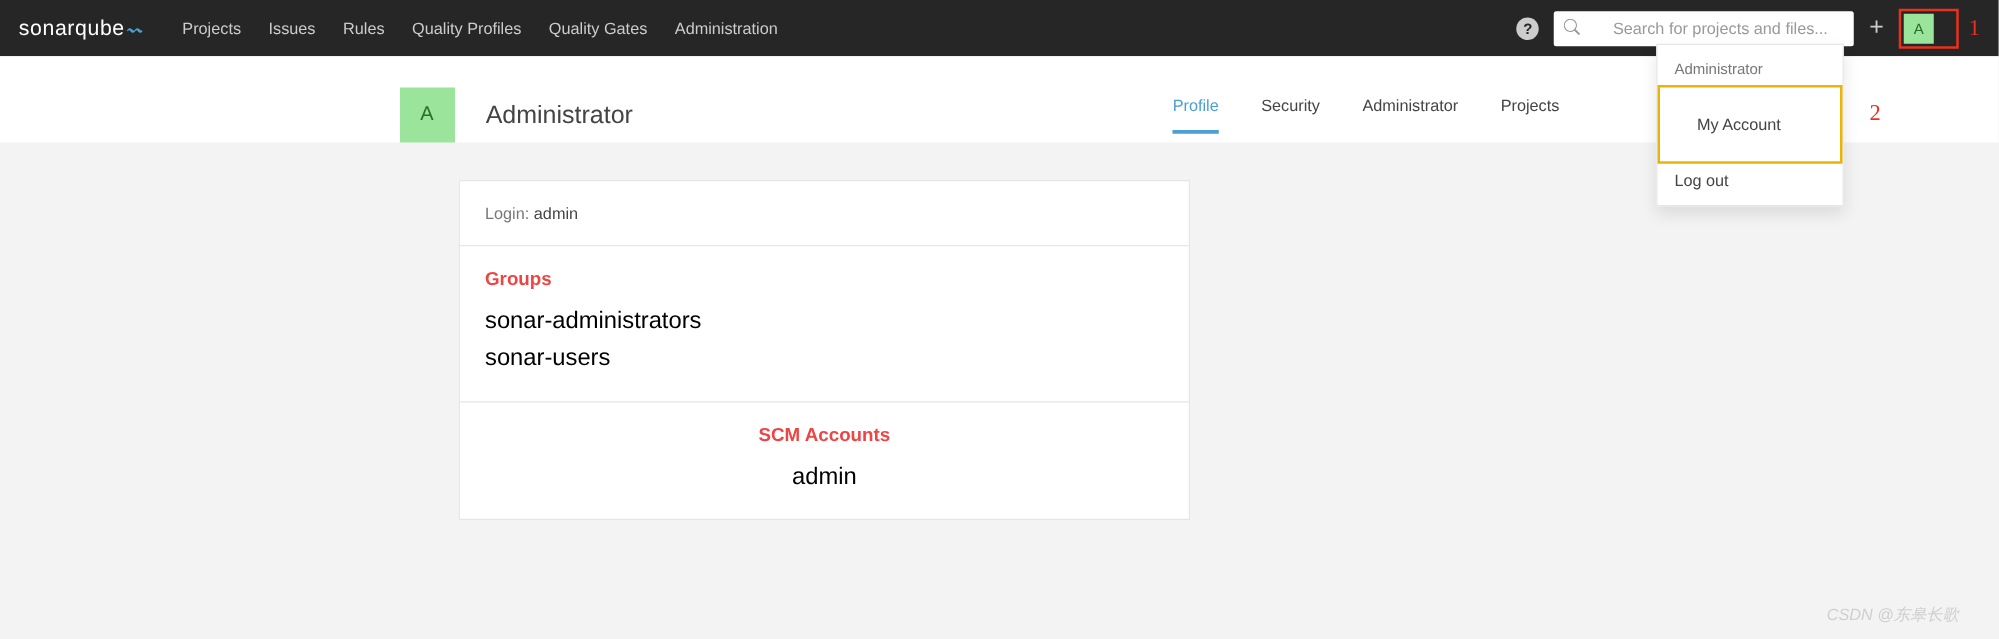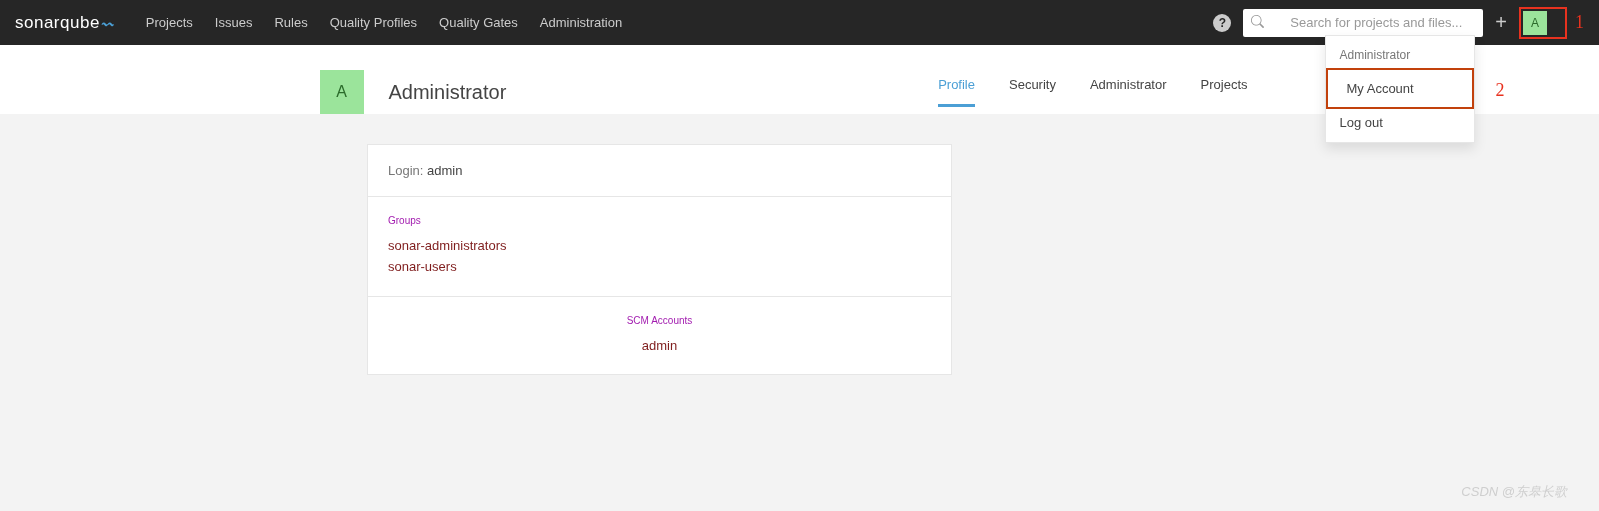--- a/index.html
+++ b/index.html
@@ -24,33 +24,33 @@
     .header-section { background: #fff; padding: 25px 0 0 0; }
     .header-inner { max-width: 960px; margin: 0 auto; display: flex; align-items: center; position: relative; }
     .avatar-large { width: 44px; height: 44px; background: #9be49b; color: #2b6b2b; display: flex; align-items: center; justify-content: center; font-size: 16px; margin-right: 25px; }
     .page-title { font-size: 20px; font-weight: 400; color: #444; }
     .tabs { display: flex; gap: 34px; margin-left: auto; margin-right: 32px; }
     .tab { padding-bottom: 12px; cursor: pointer; color: #444; border-bottom: 3px solid transparent; font-size: 13px; }
     .tab.active { color: #4b9fd5; border-bottom-color: #4b9fd5; }
     
     .dropdown { position: absolute; right: -195px; top: -35px; background: #fff; border: 1px solid #e6e6e6; box-shadow: 0 6px 12px rgba(0,0,0,0.1); width: 150px; padding: 6px 0; z-index: 10; }
     .dropdown-header { padding: 6px 14px; color: #777; font-size: 12px; }
-    .dropdown-item-wrap { border: 2px solid #c2410c; padding: 5px; }
+    .dropdown-item-wrap { border: 2px solid #eab308; padding: 16px; }
     .dropdown-item { padding: 6px 14px; cursor: pointer; font-size: 13px; color: #444; }
     
     .annotation { position: absolute; color: #e8321f; font-size: 18px; font-family: serif; }
     .ann-2 { right: -225px; top: 10px; }
     
     .content { max-width: 585px; margin: 30px 0 0 367px; background: #fff; border: 1px solid #e6e6e6; }
     .section { padding: 18px 20px; border-bottom: 1px solid #e6e6e6; }
     .section:last-child { border-bottom: none; text-align: center; }
     .login-line { color: #444; }
     .login-label { color: #777; }
-    .section-title { font-size: 10px; color: #a21caf; margin-bottom: 10px; font-weight: 400; }
-    .section-item { color: #7f1d1d; font-size: 13px; line-height: 1.6; }
+    .section-title { font-size: 15px; color: #ef4444; margin-bottom: 10px; font-weight: 700; }
+    .section-item { color: #000000; font-size: 19px; line-height: 1.6; }
     
     .watermark { position: fixed; bottom: 10px; right: 32px; color: #bfbfbf; font-size: 13px; font-style: italic; opacity: 0.7; }
   </style>
 </head>
 <body>
 
 <div class="navbar">
   <div class="logo">
     <span class="logo-text">sonarqube</span>
     <span class="logo-wave">〰</span>

